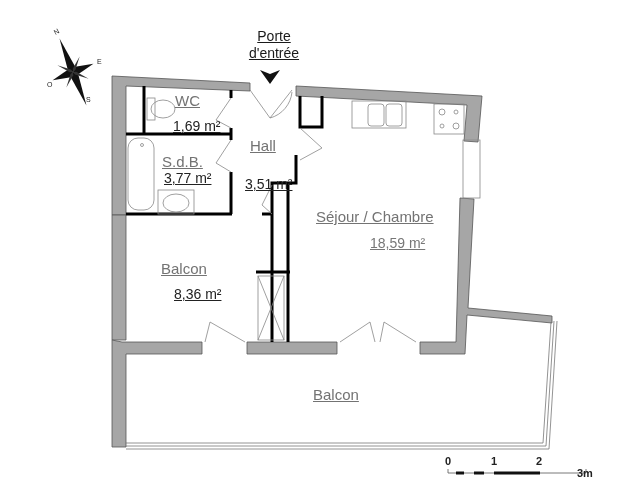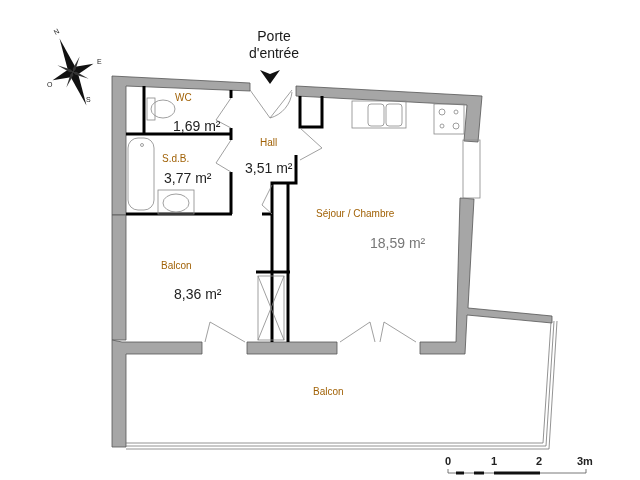--- a/index.html
+++ b/index.html
@@ -1,20 +1,20 @@
 <!DOCTYPE html>
 <html><head>
 <meta charset="utf-8">
 <style>
   html, body { margin: 0; padding: 0; background: #ffffff; }
   body { width: 640px; height: 480px; position: relative; overflow: hidden;
          font-family: "Liberation Sans", sans-serif; color: #111; }
   svg#plan { position: absolute; left: 0; top: 0; }
-  .lbl { position: absolute; white-space: nowrap; text-align: center; }
-  .room-name { font-size: 10px; color: #a16207; }
+  .lbl { position: absolute; white-space: nowrap; text-align: center; text-decoration: underline; }
+  .room-name { font-size: 15px; color: #737373; }
   .room-area { font-size: 14px; color: #222; }
   .entry { font-size: 14px; line-height: 17px; color: #1a1a1a; }
   .scale-num { position: absolute; font-size: 11px; font-weight: bold; color: #222; }
   .compass-letter { position: absolute; font-size: 7px; color: #222; }
 </style>
 </head>
 <body>
 
 <svg id="plan" width="640" height="480" viewBox="0 0 640 480">
 
@@ -118,32 +118,32 @@
   <div>Porte</div>
   <div>d'entrée</div>
 </div>
 
 <div class="lbl room-name" style="left:175px; top:92px;">WC</div>
 <div class="lbl room-area" style="left:173px; top:118px;">1,69 m²</div>
 
 <div class="lbl room-name" style="left:162px; top:153px;">S.d.B.</div>
 <div class="lbl room-area" style="left:164px; top:170px;">3,77 m²</div>
 
-<div class="lbl room-name" style="left:260px; top:137px;">Hall</div>
-<div class="lbl room-area" style="left:245px; top:160px;">3,51 m²</div>
+<div class="lbl room-name" style="left:250px; top:137px;">Hall</div>
+<div class="lbl room-area" style="left:245px; top:176px;">3,51 m²</div>
 
 <div class="lbl room-name" style="left:316px; top:208px;">Séjour / Chambre</div>
 <div class="lbl room-area" style="left:370px; top:235px; color:#777;">18,59 m²</div>
 
 <div class="lbl room-name" style="left:161px; top:260px;">Balcon</div>
 <div class="lbl room-area" style="left:174px; top:286px;">8,36 m²</div>
 
 <div class="lbl room-name" style="left:313px; top:386px;text-align:center;">Balcon</div>
 
 <div class="compass-letter" style="left:54px; top:28px; transform:rotate(-30deg);">N</div>
 <div class="compass-letter" style="left:97px; top:58px;">E</div>
 <div class="compass-letter" style="left:86px; top:96px;">S</div>
 <div class="compass-letter" style="left:47px; top:81px;">O</div>
 
 <div class="scale-num" style="left:445px; top:455px;">0</div>
 <div class="scale-num" style="left:491px; top:455px;">1</div>
 <div class="scale-num" style="left:536px; top:455px;">2</div>
-<div class="scale-num" style="left:577px; top:455px;">3m</div>
+<div class="scale-num" style="left:577px; top:467px;">3m</div>
 
 </body></html>

